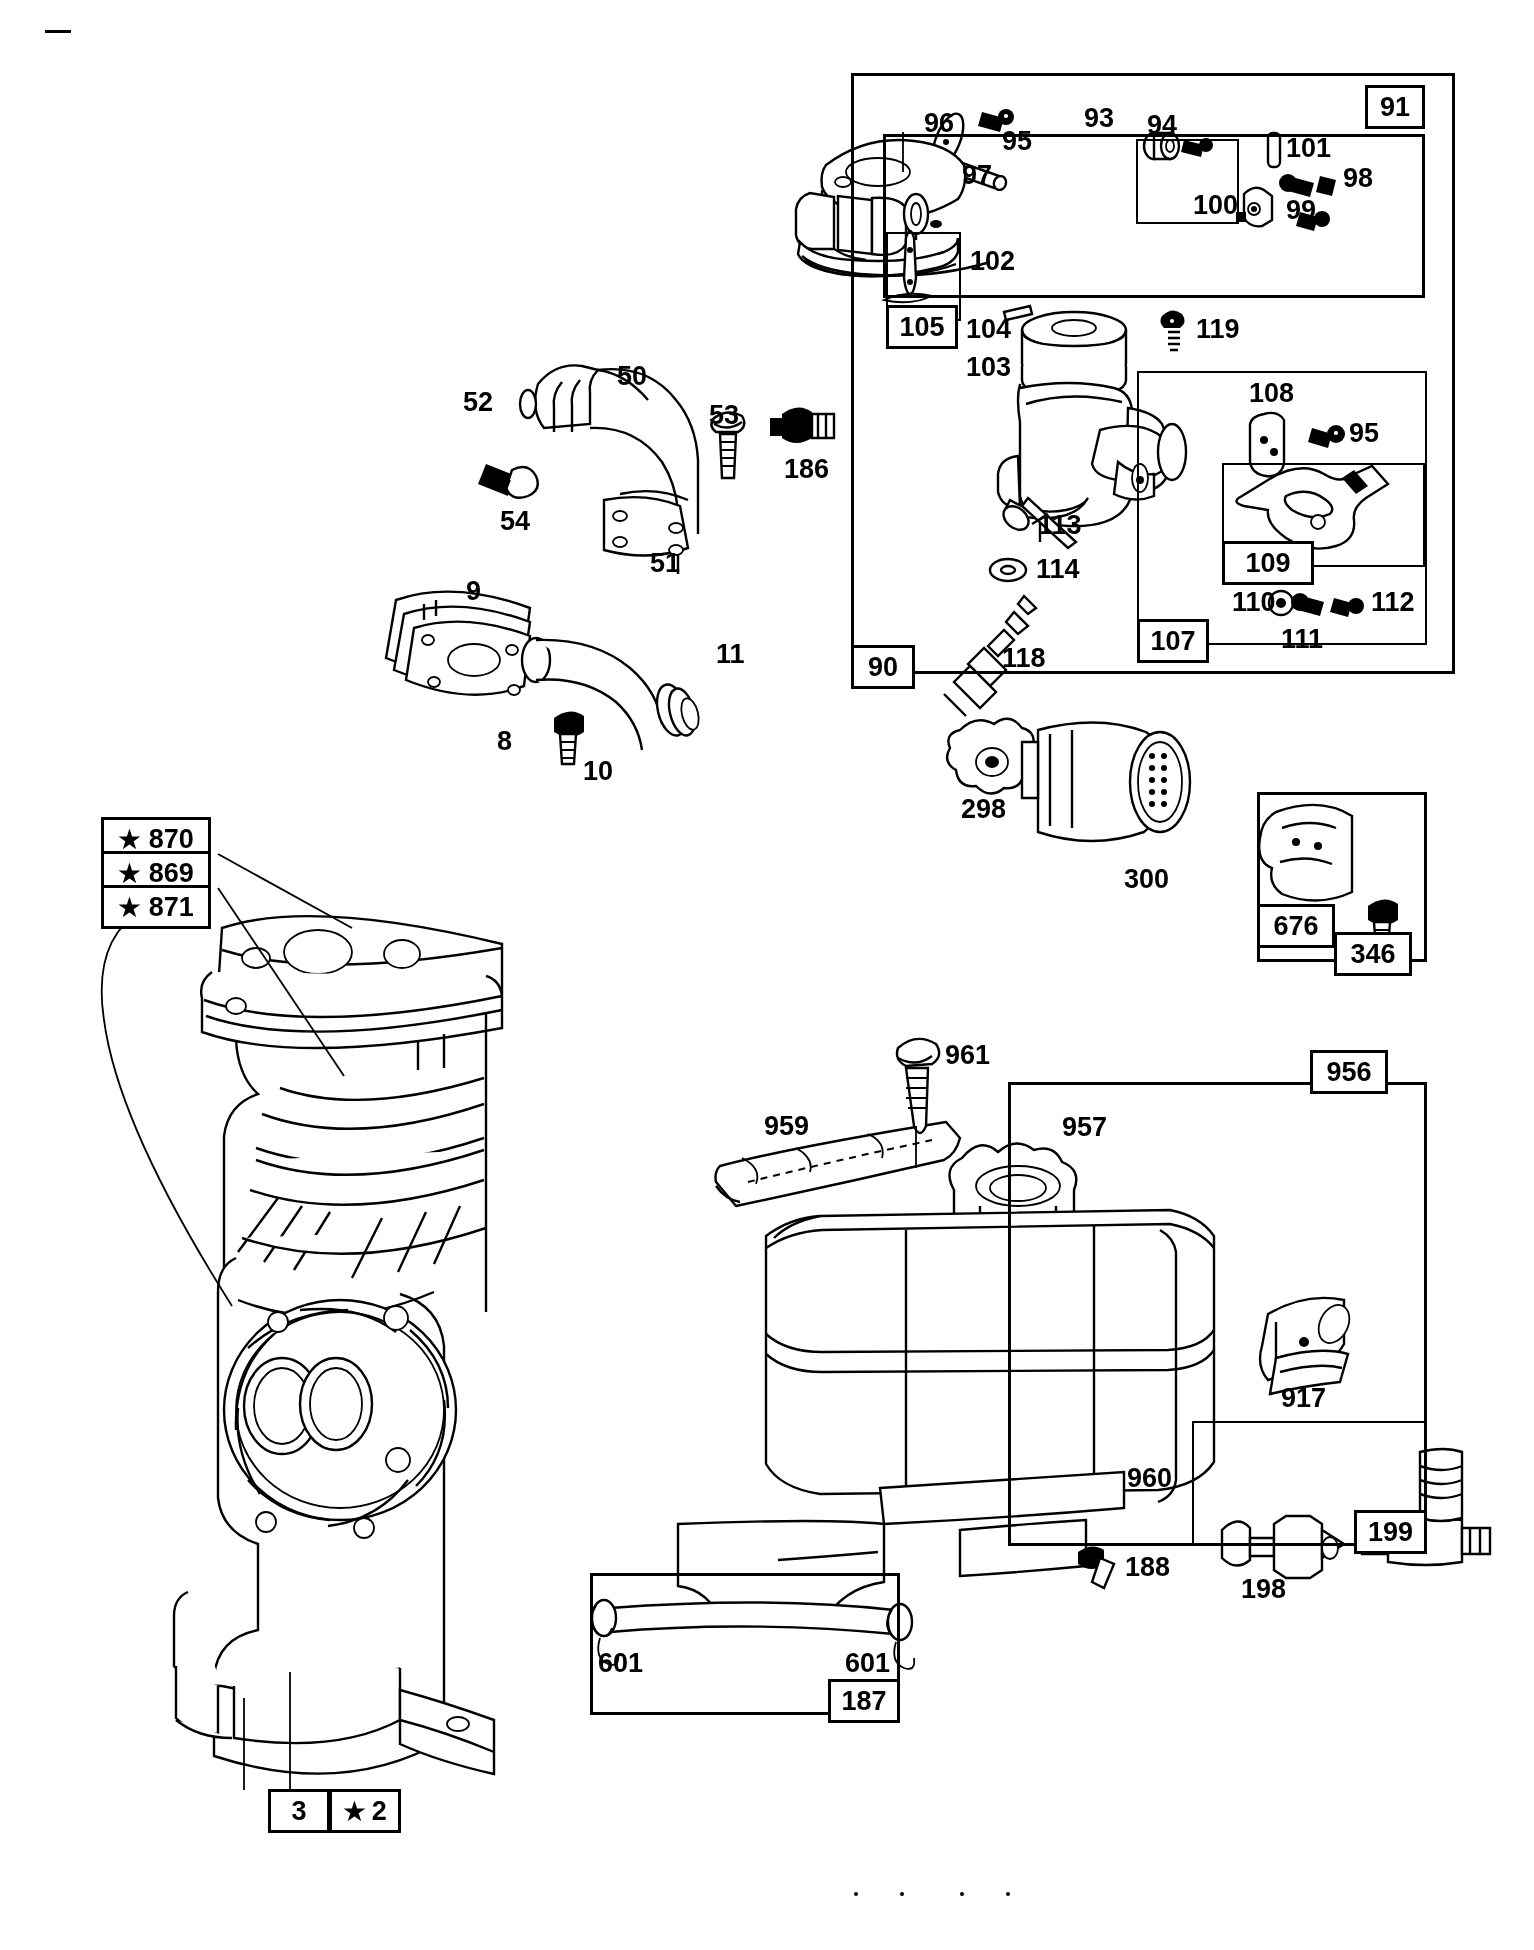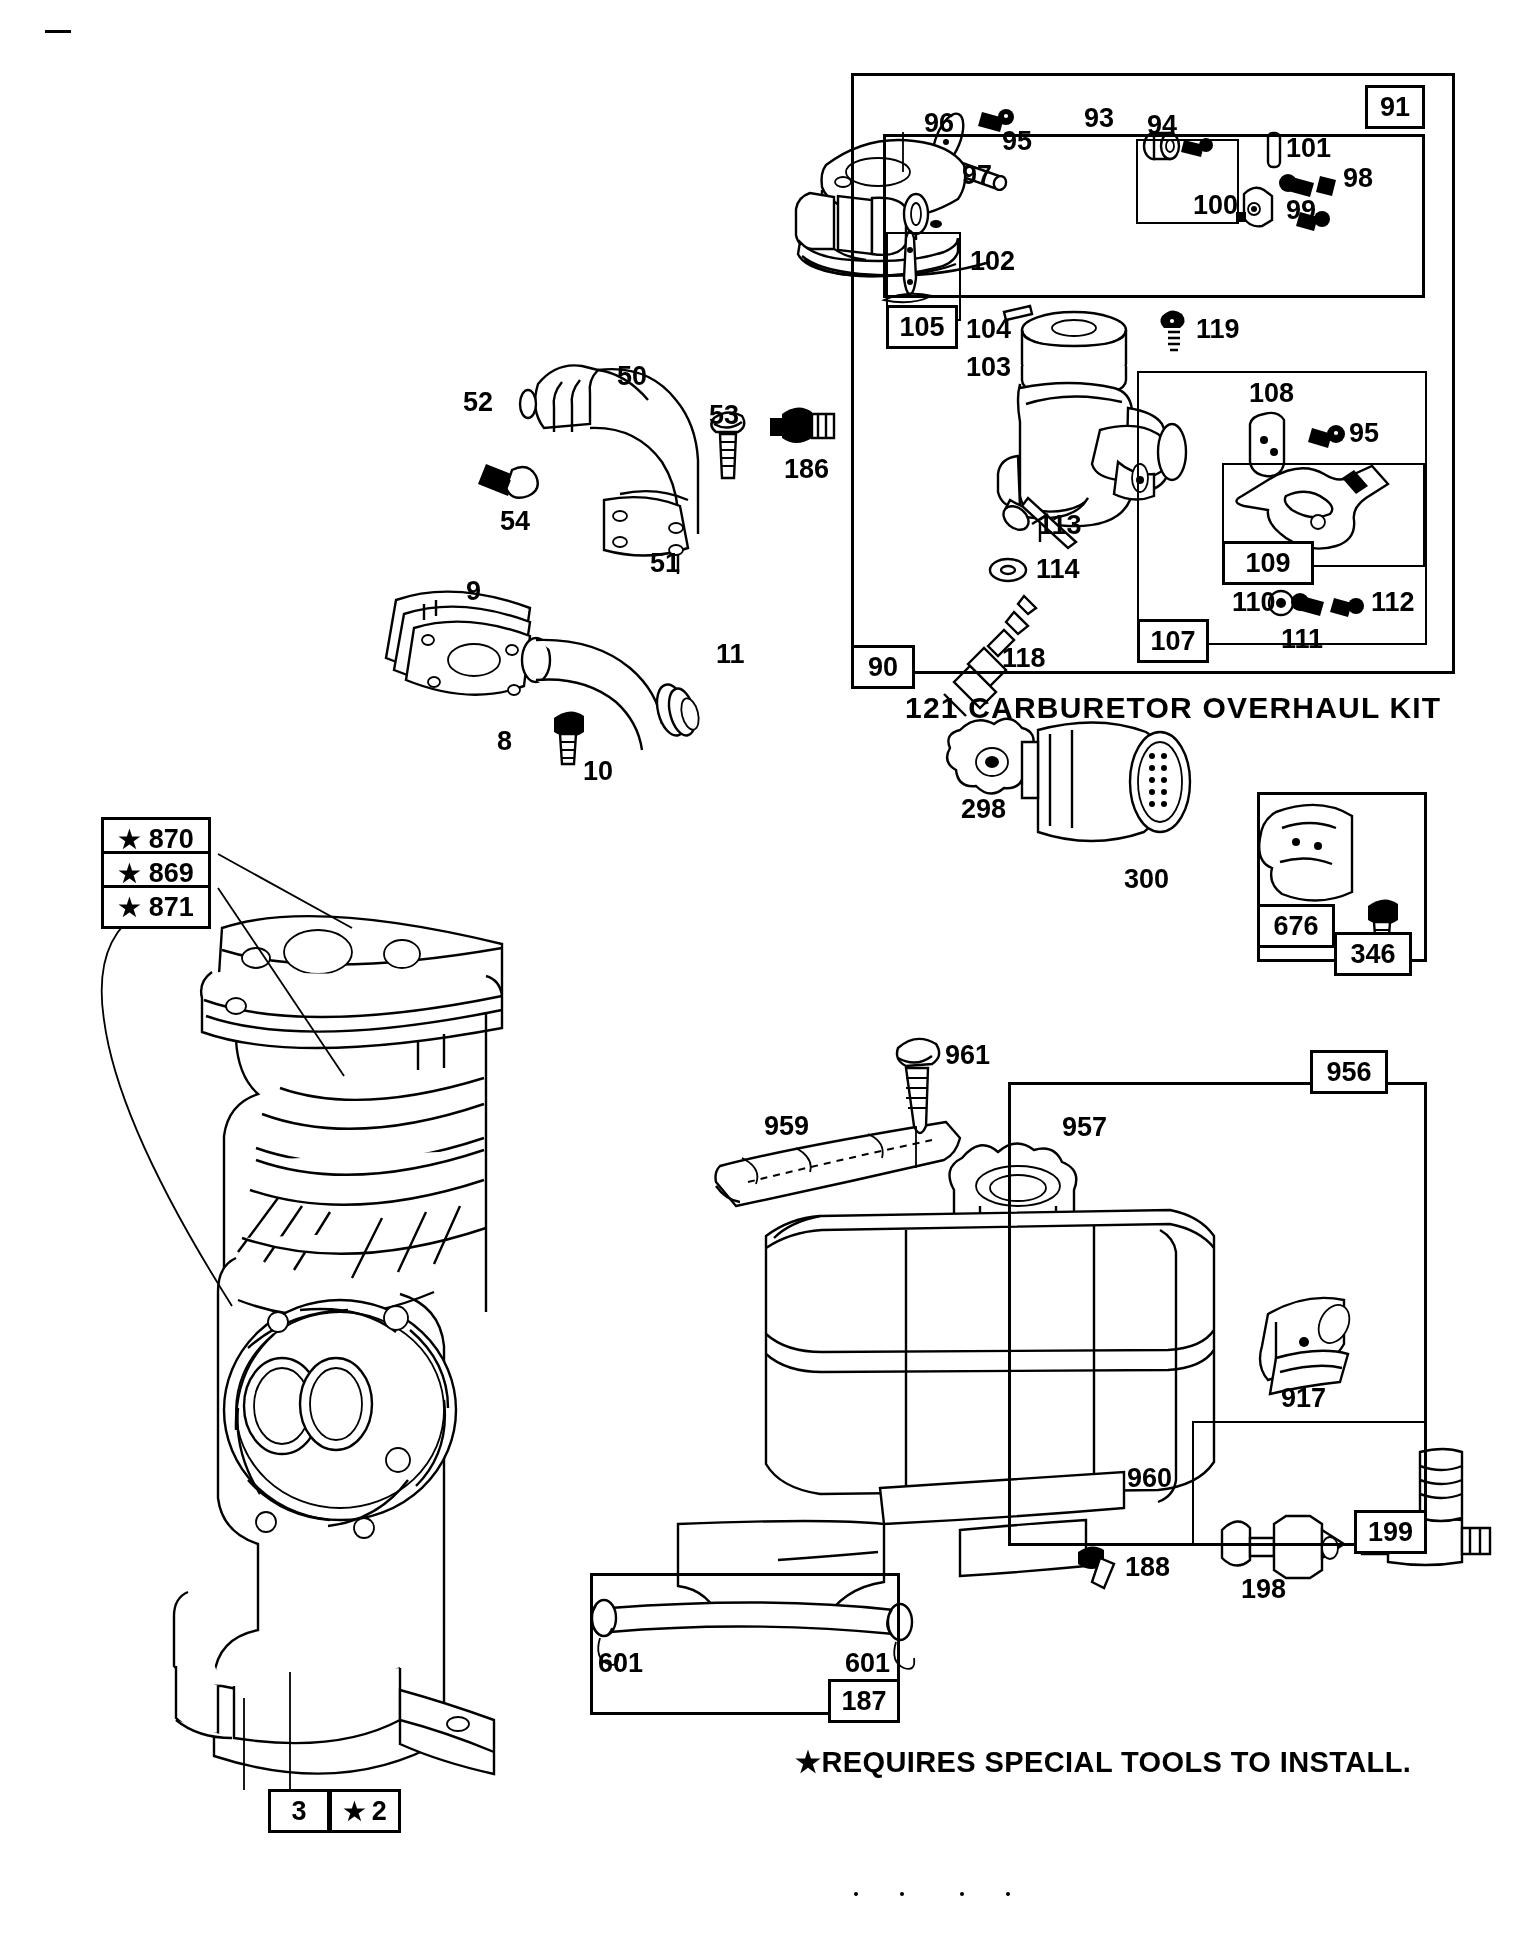--- a/index.html
+++ b/index.html
@@ -576,21 +576,20 @@
   <div class="num" style="left:966px; top:354px;text-align:right;">103</div>
   <div class="num" style="left:1249px; top:380px;">108</div>
   <div class="num" style="left:1349px; top:420px;">95</div>
   <div class="num" style="left:1038px; top:512px;">113</div>
   <div class="num" style="left:1036px; top:556px;">114</div>
   <div class="num" style="left:1232px; top:589px;">110</div>
   <div class="num" style="left:1281px; top:626px;">111</div>
   <div class="num" style="left:1371px; top:589px;">112</div>
   <div class="num" style="left:1002px; top:645px;">118</div>
 
-  <div class="heading" style="left:905px; top:691px;">121 CARBURETOR OVERHAUL KIT</div>
 
   <div class="num" style="left:617px; top:363px;">50</div>
   <div class="num" style="left:463px; top:389px;">52</div>
   <div class="num" style="left:709px; top:402px;">53</div>
   <div class="num" style="left:784px; top:456px;">186</div>
   <div class="num" style="left:500px; top:508px;">54</div>
   <div class="num" style="left:650px; top:550px;">51</div>
 
   <div class="num" style="left:466px; top:578px;">9</div>
   <div class="num" style="left:716px; top:641px;">11</div>
@@ -604,15 +603,14 @@
   <div class="num" style="left:945px; top:1042px;">961</div>
   <div class="num" style="left:1062px; top:1114px;">957</div>
   <div class="num" style="left:1281px; top:1385px;">917</div>
   <div class="num" style="left:1127px; top:1465px;">960</div>
   <div class="num" style="left:1125px; top:1554px;">188</div>
   <div class="num" style="left:1241px; top:1576px;">198</div>
 
   <div class="num" style="left:598px; top:1650px;">601</div>
   <div class="num" style="left:845px; top:1650px;">601</div>
 
-  <div class="footer-line" style="left:795px; top:1745px;">★REQUIRES SPECIAL TOOLS TO INSTALL.</div>
 
 </div>
 
 </body></html>

